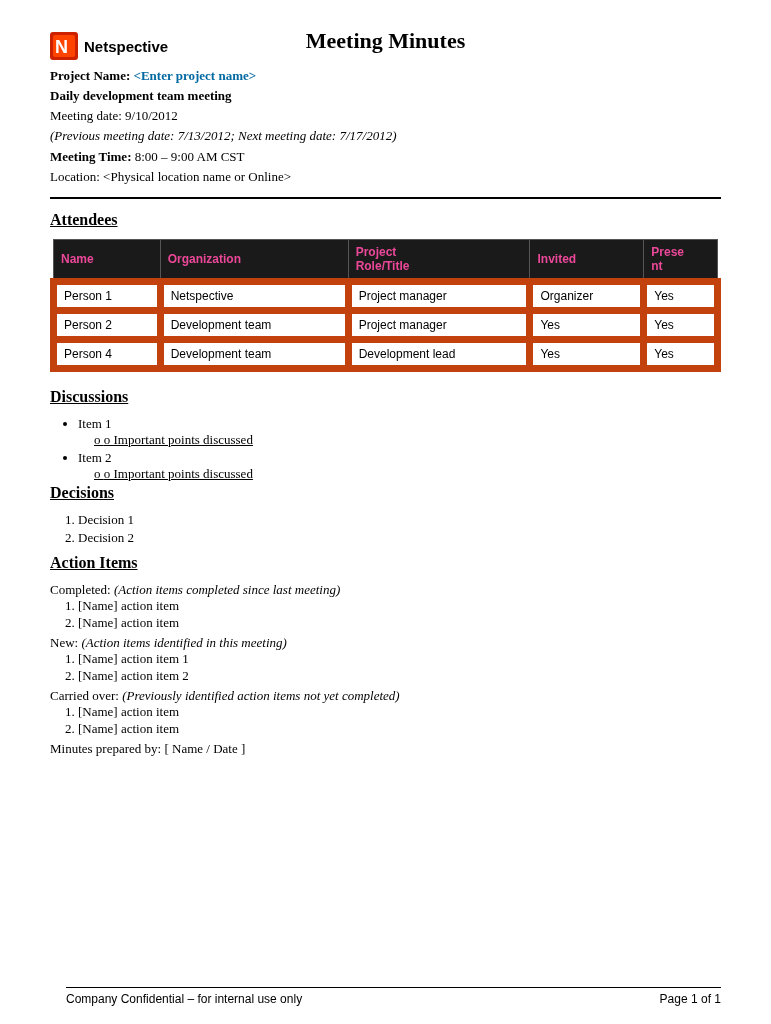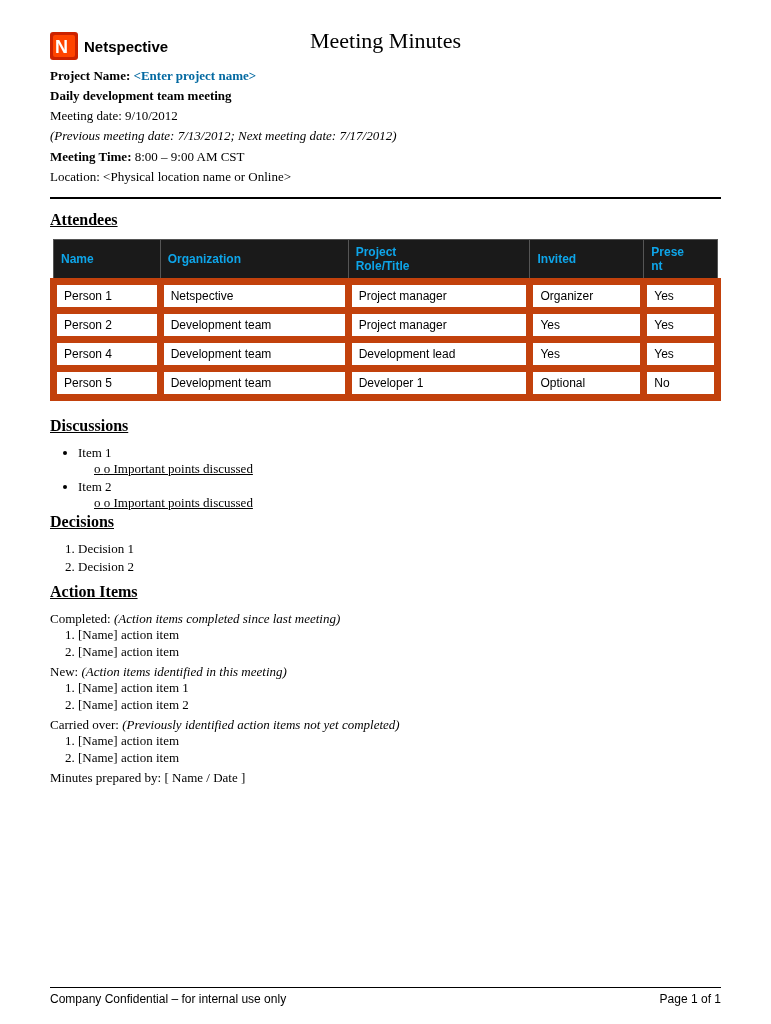--- a/index.html
+++ b/index.html
@@ -38,21 +38,21 @@
     .logo-text {
       font-size: 15px;
       font-weight: bold;
       color: #000;
       font-family: Arial, sans-serif;
     }
     .page-title {
       flex: 1;
       text-align: center;
       font-size: 22px;
-      font-weight: normal;
+      font-weight: bold;
       font-family: 'Times New Roman', Times, serif;
       padding-right: 140px;
     }
     .meta-section {
       margin-bottom: 8px;
       font-size: 13px;
       line-height: 1.55;
     }
     .meta-section .line-bold {
       font-weight: bold;
@@ -77,21 +77,21 @@
       font-family: 'Times New Roman', Times, serif;
     }
     .attendees-table {
       width: 100%;
       border-collapse: collapse;
       margin-bottom: 16px;
       font-size: 12.5px;
     }
     .attendees-table th {
       background: #1a1a1a;
-      color: #0ea5e9;
+      color: #ec4899;
       text-align: left;
       padding: 5px 7px;
       font-weight: bold;
       border: 1px solid #555;
       font-family: Arial, sans-serif;
       font-size: 12px;
     }
     .attendees-table td {
       border: 7px solid #c2410c;
       padding: 4px 7px;
@@ -147,21 +147,21 @@
     .action-items-section ol li {
       margin-bottom: 1px;
     }
     .minutes-prepared {
       font-size: 13px;
       margin-top: 4px;
     }
     .footer {
       position: absolute;
       bottom: 18px;
-      left: 50px;
+      left: 66px;
       right: 50px;
     }
     .footer-divider {
       border: none;
       border-top: 1.5px solid #000;
       margin-bottom: 4px;
     }
     .footer-content {
       display: flex;
       justify-content: space-between;
@@ -233,27 +233,20 @@
             <td>Yes</td>
             <td>Yes</td>
           </tr>
           <tr>
             <td>Person 4</td>
             <td>Development team</td>
             <td>Development lead</td>
             <td>Yes</td>
             <td>Yes</td>
           </tr>
-          <tr>
-            <td>Person 5</td>
-            <td>Development team</td>
-            <td>Developer 1</td>
-            <td>Optional</td>
-            <td>No</td>
-          </tr>
         </tbody>
     </table>
   </div>
 
   <div class="discussions-section">
     <div class="section-heading">Discussions</div>
     <ul id="discussions-list">
     <li>Item 1<ol style="list-style: none; margin-left: 16px;">
             <li>o  Important points discussed</li>
           </ol></li>

